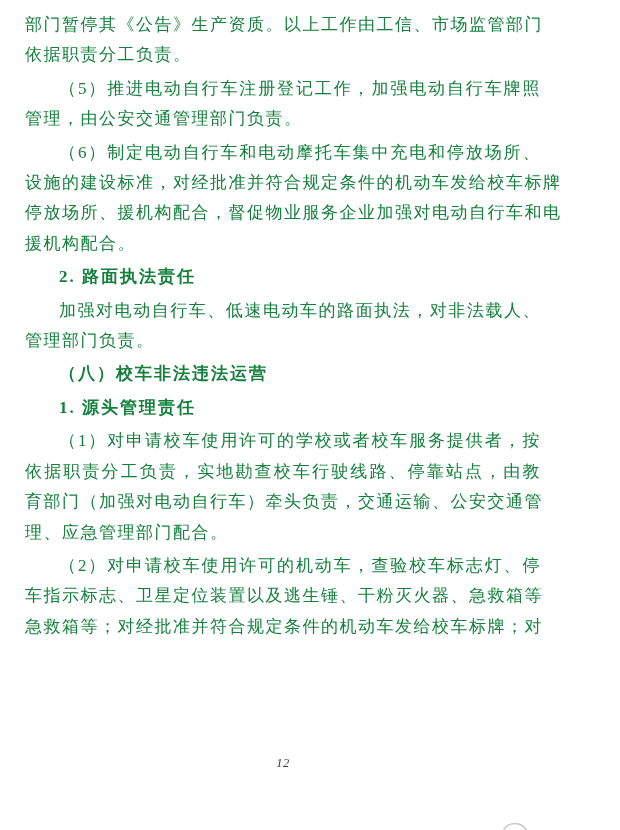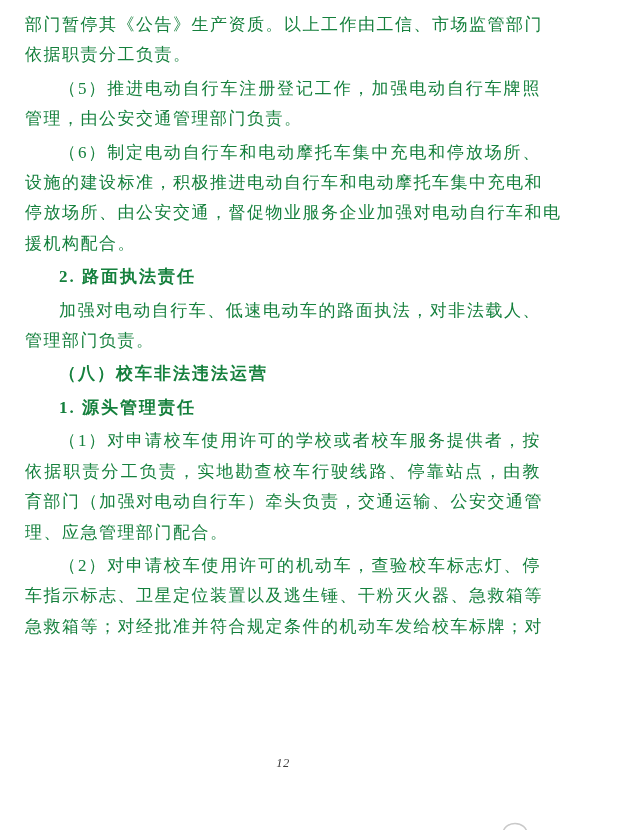--- a/index.html
+++ b/index.html
@@ -84,22 +84,22 @@
 <body>
 
 <div class="page">
 
   <div class="content">
     <div class="line">部门暂停其《公告》生产资质。以上工作由工信、市场监管部门</div>
     <div class="line short">依据职责分工负责。</div>
     <div class="line indent para">（5）推进电动自行车注册登记工作，加强电动自行车牌照</div>
     <div class="line short">管理，由公安交通管理部门负责。</div>
     <div class="line indent para">（6）制定电动自行车和电动摩托车集中充电和停放场所、</div>
-    <div class="line">设施的建设标准，积极推进电动自行车和电动摩托车集中充电和</div>
-    <div class="line">停放场所、由公安交通，督促物业服务企业加强对电动自行车和电</div>
+    <div class="line">设施的建设标准，对经批准并符合规定条件的机动车发给校车标牌</div>
+    <div class="line">停放场所、援机构配合，督促物业服务企业加强对电动自行车和电</div>
     <div class="line short">援机构配合。</div>
     <div class="line indent bold short para">2. 路面执法责任</div>
     <div class="line indent para">加强对电动自行车、低速电动车的路面执法，对非法载人、</div>
     <div class="line short">管理部门负责。</div>
     <div class="line indent bold short para">（八）校车非法违法运营</div>
     <div class="line indent bold short para">1. 源头管理责任</div>
     <div class="line indent para">（1）对申请校车使用许可的学校或者校车服务提供者，按</div>
     <div class="line">依据职责分工负责，实地勘查校车行驶线路、停靠站点，由教</div>
     <div class="line">育部门（加强对电动自行车）牵头负责，交通运输、公安交通管</div>
     <div class="line short">理、应急管理部门配合。</div>

